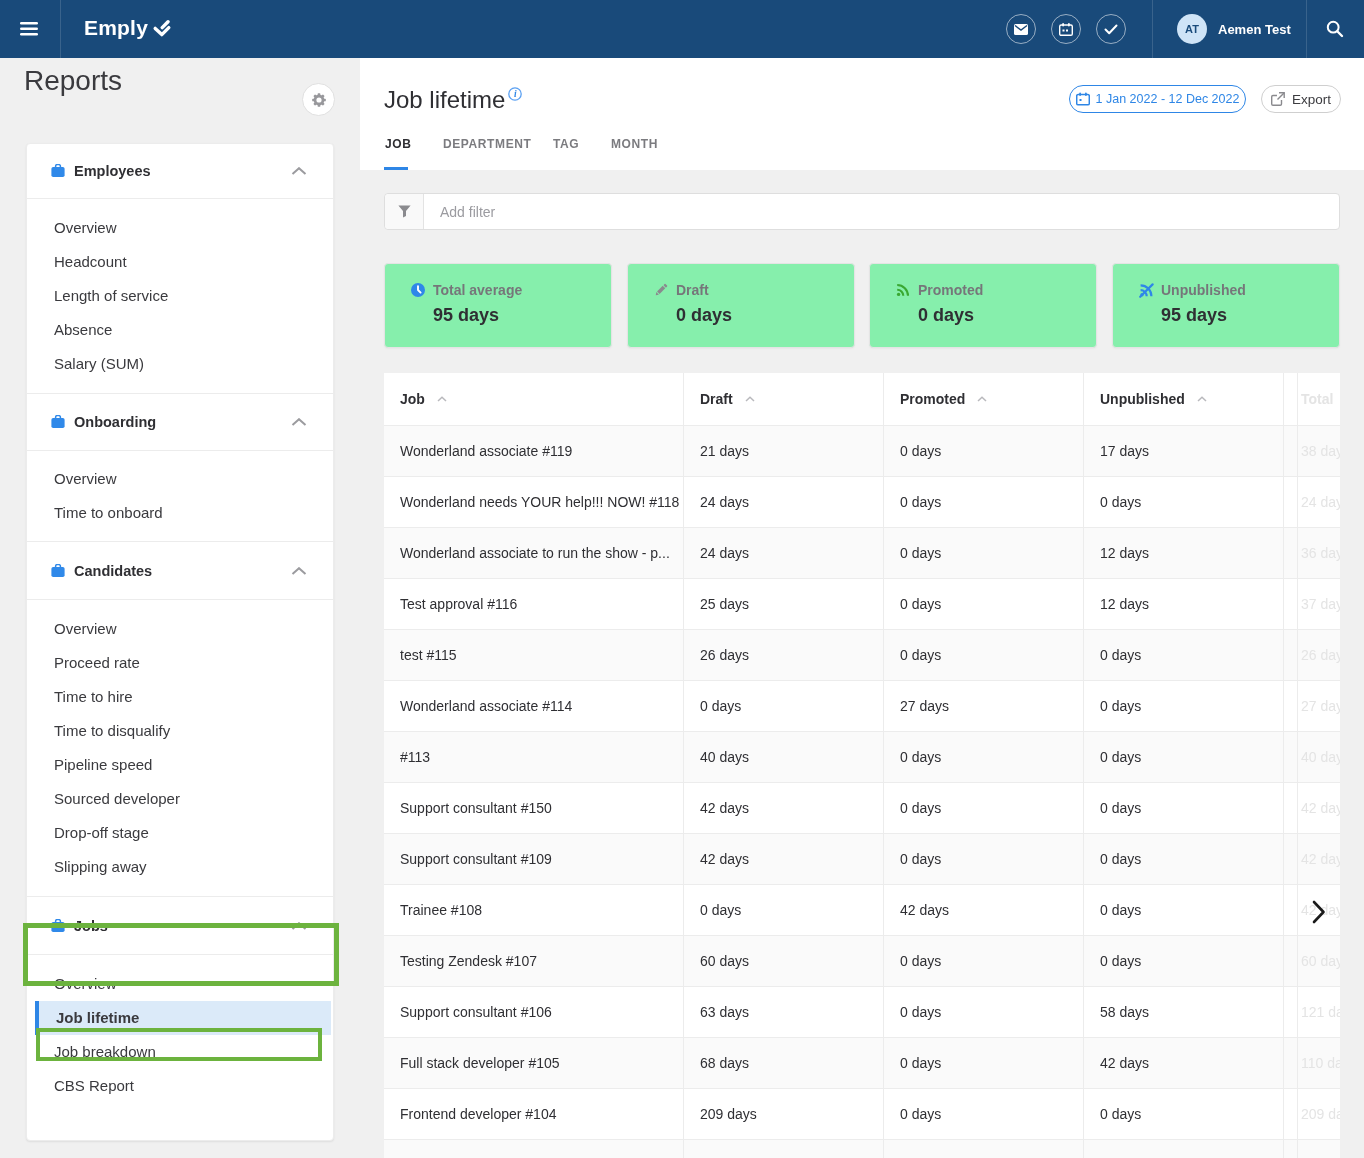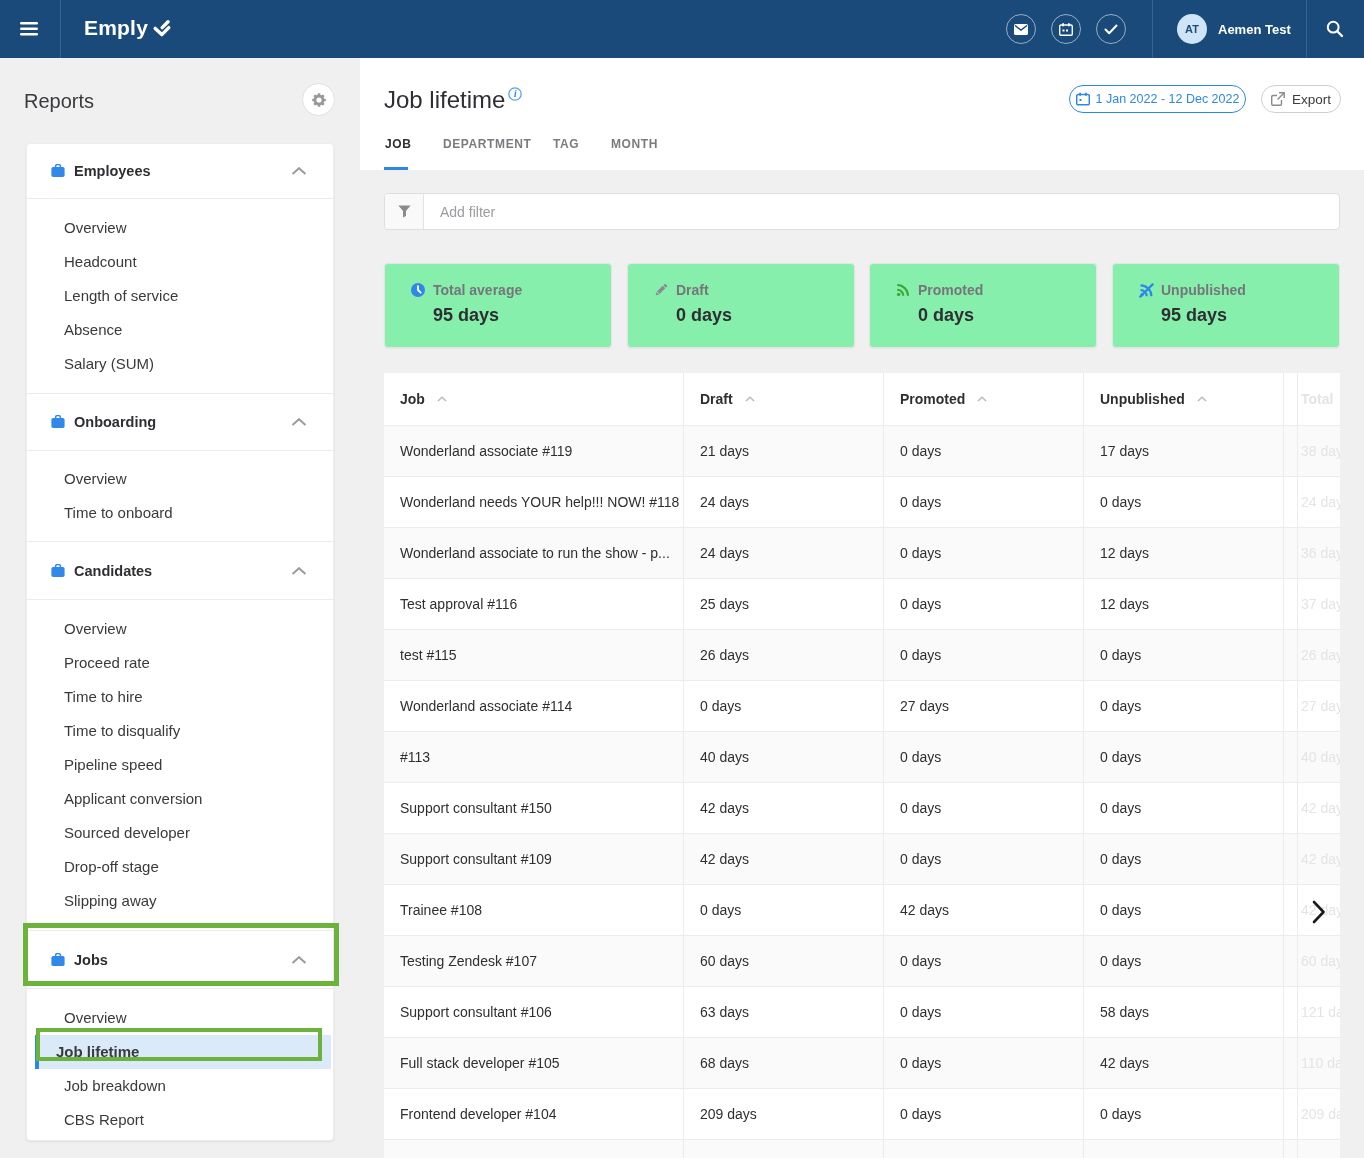--- a/index.html
+++ b/index.html
@@ -8,29 +8,29 @@
 #topbar { position:absolute; left:0; top:0; width:1364px; height:58px; background:#194a7a; z-index:50; }
 #topbar .vdiv { position:absolute; top:0; width:1px; height:58px; background:rgba(255,255,255,0.14); }
 #burger { position:absolute; left:20px; top:22px; }
 #logo { position:absolute; left:84px; top:16px; color:#fff; font-size:21px; font-weight:bold; letter-spacing:0.2px; }
 #logoicon { position:absolute; left:152px; top:20px; }
 .cicon { position:absolute; top:14px; width:30px; height:30px; border:1px solid rgba(255,255,255,0.55); border-radius:50%; display:flex; align-items:center; justify-content:center; }
 #avatar { position:absolute; left:1177px; top:14px; width:30px; height:30px; border-radius:50%; background:#cfe4f7; color:#1a4b7b; font-size:11px; font-weight:bold; display:flex; align-items:center; justify-content:center; }
 #uname { position:absolute; left:1218px; top:22px; color:#fff; font-size:13px; font-weight:bold; }
 
 #sidebar { position:absolute; left:0; top:58px; width:360px; height:1100px; background:#f0f0f0; }
-#rtitle { position:absolute; left:24px; top:32px; font-size:20px; color:#3a3a3e; }
+#rtitle { position:absolute; left:24px; top:7px; font-size:28px; color:#3a3a3e; }
 #gearbtn { position:absolute; left:302px; top:25px; width:33px; height:33px; border-radius:50%; background:#fff; border:1px solid #e0e0e0; display:flex; align-items:center; justify-content:center; }
 #scard { position:absolute; left:26px; top:85px; width:308px; height:998px; background:#fff; border-radius:4px; box-shadow:0 1px 2px rgba(0,0,0,0.08); border:1px solid #ececec; }
 .shead { position:relative; height:54px; display:flex; align-items:center; }
 .shead .bicon { margin-left:24px; }
 .shead .stitle { margin-left:9px; font-size:14.5px; font-weight:bold; color:#2f2f33; }
 .shead .chev { position:absolute; right:26px; top:50%; margin-top:-4px; }
 .sitems { border-top:1px solid #ececec; border-bottom:0; padding:12px 0; }
-.sitem { height:34px; line-height:34px; padding-left:37px; font-size:15px; color:#3a3a3e; position:relative; }
+.sitem { height:34px; line-height:34px; padding-left:27px; font-size:15px; color:#3a3a3e; position:relative; }
 .sitem.sel { background:#dbeaf9; margin-left:8px; width:296px; padding-left:17px; font-weight:bold; border-left:4px solid #2e86e6; }
 .greenbox { position:absolute; border:5px solid #6cb33e; z-index:60; pointer-events:none; }
 
 #main { position:absolute; left:360px; top:58px; width:1004px; height:1100px; background:#f0f0f0; }
 #mhead { position:absolute; left:0; top:0; width:1004px; height:112px; background:#fff; }
 #mtitle { position:absolute; left:24px; top:28px; font-size:24px; color:#2f2f33; }
 #infoicon { position:absolute; left:148px; top:29px; }
 #datebtn { position:absolute; left:709px; top:27px; width:177px; height:28px; border:1.5px solid #2e86e6; border-radius:15px; background:#fff; color:#2e86e6; font-size:12.5px; white-space:nowrap; display:flex; align-items:center; justify-content:center; gap:6px; }
 #exportbtn { position:absolute; left:901px; top:27px; width:80px; height:28px; border:1px solid #cfcfcf; border-radius:15px; background:#fff; color:#3c3c40; font-size:13.5px; display:flex; align-items:center; justify-content:center; gap:7px; }
 .tab { position:absolute; top:79px; font-size:12px; font-weight:bold; letter-spacing:0.6px; color:#7b7b7f; }
@@ -164,21 +164,20 @@
       <svg class="chev" width="16" height="8" viewBox="0 0 16 8">
           <path d="M1.5 7 L8 1.2 L14.5 7" fill="none" stroke="#9b9b9f" stroke-width="2"></path>
         </svg>
     </div>
     <div class="sitems">
       <div class="sitem">Overview</div>
       <div class="sitem">Proceed rate</div>
       <div class="sitem">Time to hire</div>
       <div class="sitem">Time to disqualify</div>
       <div class="sitem">Pipeline speed</div>
-      <div class="sitem">Applicant conversion</div>
       <div class="sitem">Sourced developer</div>
       <div class="sitem">Drop-off stage</div>
       <div class="sitem">Slipping away</div>
     </div>
     <div class="shead" style="border-top:1px solid #ececec; height:58px;">
       <svg class="bicon" width="14" height="14" viewBox="0 0 14 14">
           <path d="M4.6 3 V2.2 A1.6 1.6 0 0 1 6.2 0.6 H7.8 A1.6 1.6 0 0 1 9.4 2.2 V3" fill="none" stroke="#3089e9" stroke-width="1.5"></path>
           <rect x="0.4" y="2.9" width="13.2" height="10.2" rx="1.8" fill="#3089e9"></rect>
         </svg>
       <span class="stitle">Jobs</span>

